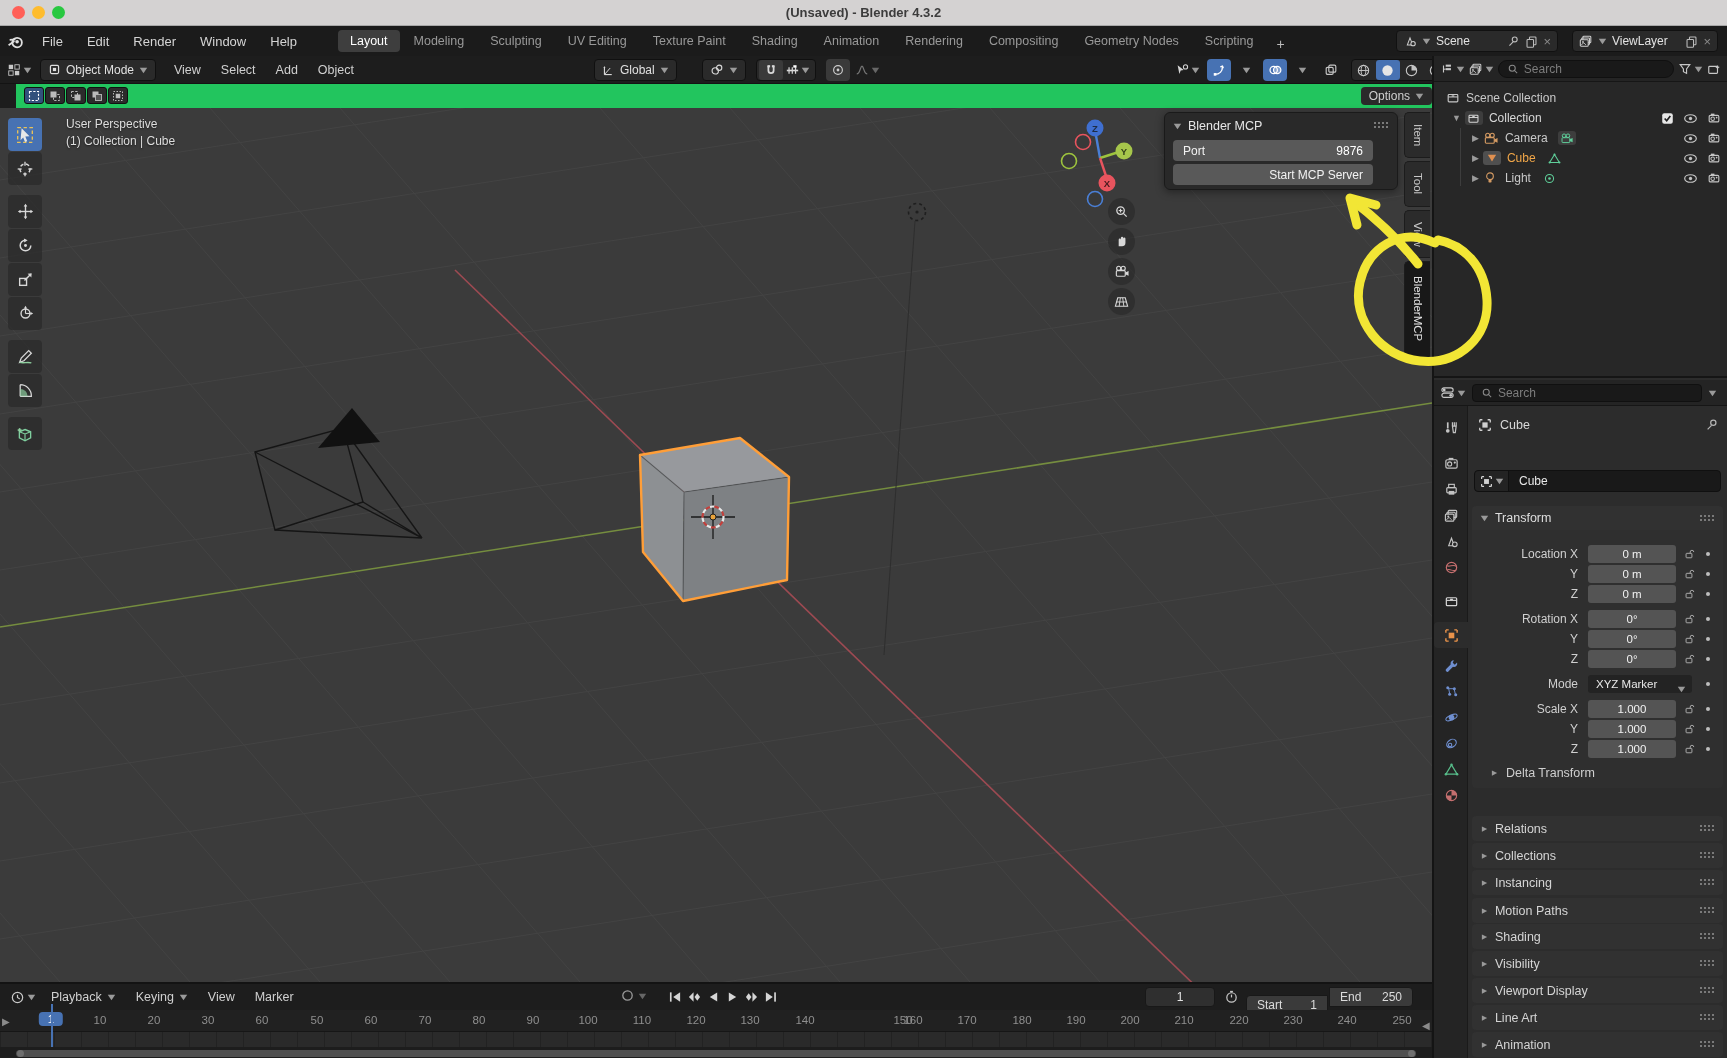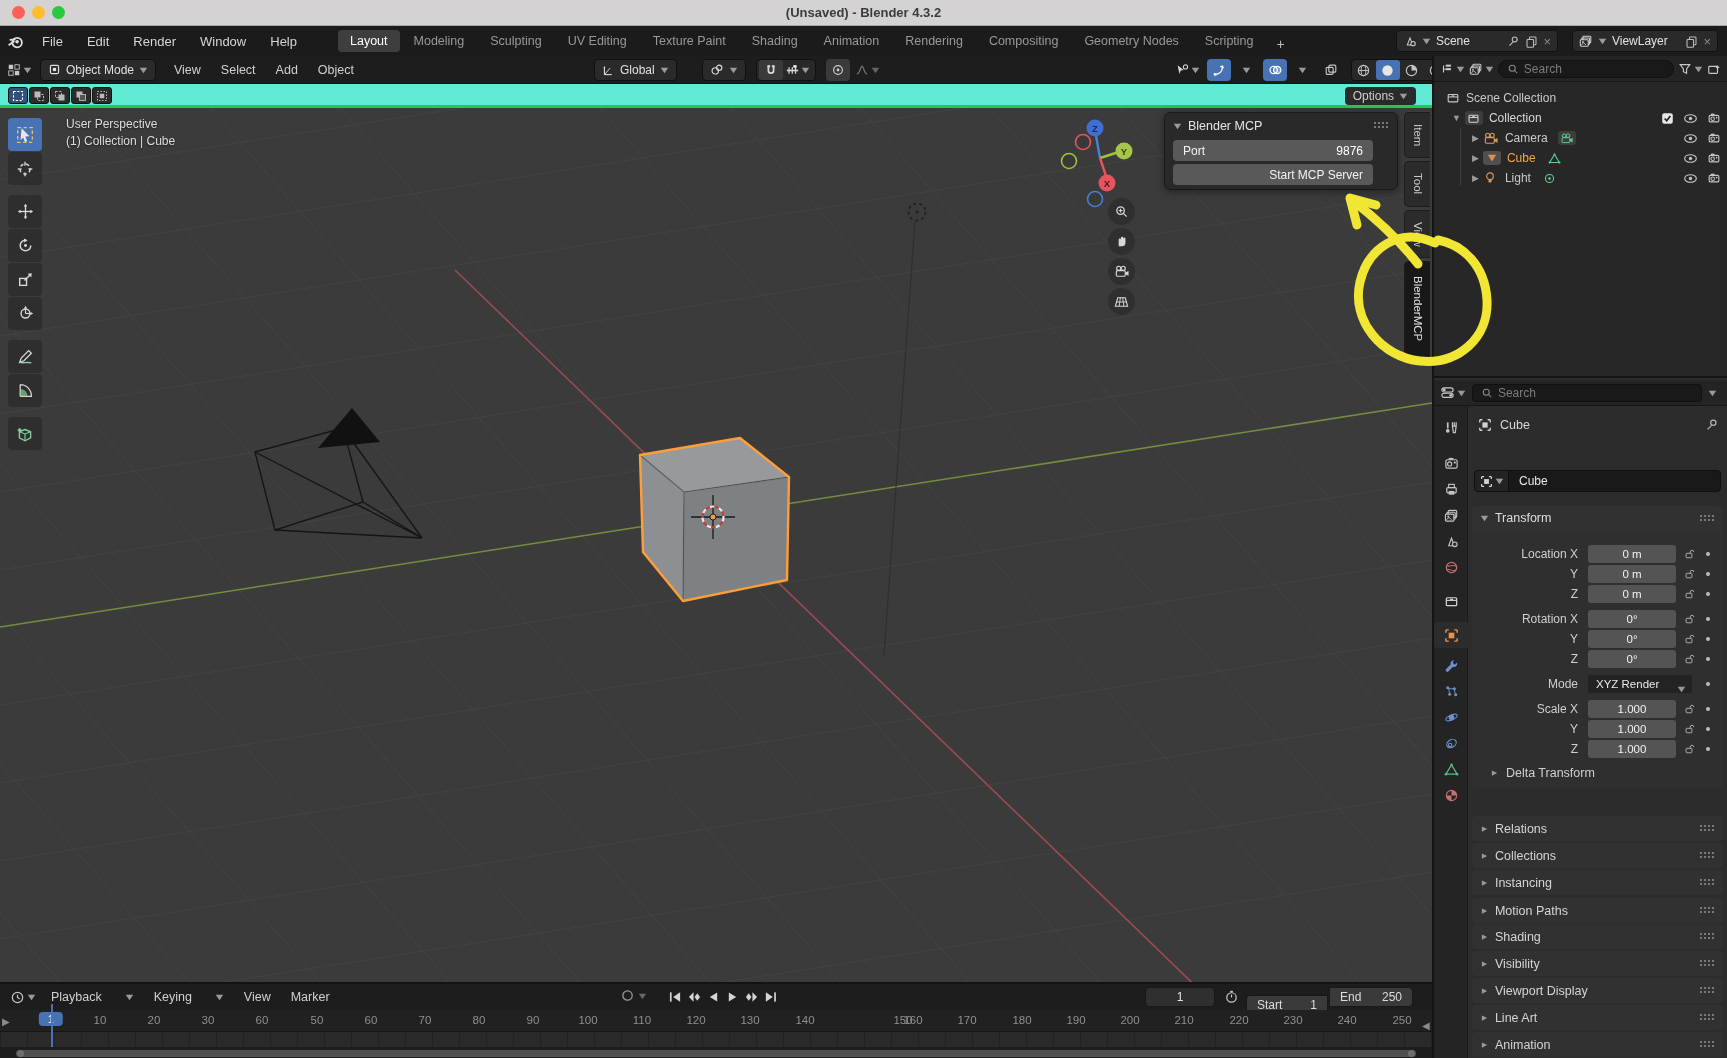--- a/index.html
+++ b/index.html
@@ -34,21 +34,21 @@
   #vp-header{left:0;top:56px;width:1432px;height:28px;background:#1d1d1d;border-bottom:1px solid #131313;display:flex;align-items:center}
   .hdr-pill{height:22px;background:#2a2a2a;border:1px solid #101010;border-radius:4px;display:flex;align-items:center;padding:0 7px;gap:5px;color:#e0e0e0}
   .hdr-menu{padding:0 10px;color:#d0d0d0;font-size:12.5px}
   .chev{font-size:9px;color:#9a9a9a;transform:scaleX(1.4)}
   .tglbtn{height:22px;min-width:24px;border-radius:4px;display:flex;align-items:center;justify-content:center;gap:2px;padding:0 3px}
   .tglbtn.on{background:#4772b3}
   .seg{display:flex;background:#282828;border:1px solid #101010;border-radius:4px;height:22px;align-items:center}
   .seg .tglbtn{border-radius:3px;height:20px}
 
   
-  #tool-settings{left:0;top:84px;width:1432px;height:24px;background:#5eead4;border-bottom:3px solid #22c55e}
+  #tool-settings{left:16px;top:84px;width:1432px;height:24px;background:#22c55e;border-bottom:6px solid #22c55e}
   .mini-btn{width:20px;height:17px;background:#2b2b2b;border:1px solid #111;border-radius:3px;margin-right:1px;display:inline-flex;align-items:center;justify-content:center}
   .mini-btn.on{background:#31517c}
   #options-btn{position:absolute;right:16px;top:3px;height:18px;border-radius:4px;background:#2a2a2a;
     display:flex;align-items:center;padding:0 8px;gap:5px;color:#cfcfcf}
 
   
   #viewport{left:0;top:108px;width:1432px;height:874px;background:#3b3b3b;overflow:hidden}
   #vp-overlay-text{left:66px;top:8px;color:#dedede;text-shadow:0 1px 2px rgba(0,0,0,.55);line-height:17px;font-size:12px}
   .toolcol{left:8px;top:10px;display:flex;flex-direction:column;gap:1px}
   .toolbtn{width:34px;height:33px;background:#2c2c2ccc;border-radius:4px;display:flex;align-items:center;justify-content:center}
@@ -98,21 +98,21 @@
     text-align:center;line-height:18px;color:#f2f2f2;font-size:11.5px}
   .tr-val.dropdown{width:104px;background:#232323;text-align:left;padding-left:8px;color:#e8e8e8}
   .tr-val.dropdown .chev{position:absolute;right:6px;top:5px}
   .lock{position:absolute;left:216px;top:4px;width:11px;height:12px}
   .dot{position:absolute;left:238px;top:8px;width:4px;height:4px;border-radius:50%;background:#bdbdbd}
   .name-pill{position:absolute;left:6px;top:64px;width:247px;height:22px;background:#191919;border:1px solid #101010;border-radius:4px;display:flex;align-items:center;color:#e8e8e8}
 
   
   #timeline{left:0;top:982px;width:1432px;height:76px;background:#1d1d1d;border-top:2px solid #131313}
   #tl-header{height:26px;display:flex;align-items:center;padding-left:6px;gap:2px}
-  .tl-menu{padding:0 9px;color:#d0d0d0;font-size:12.5px;display:flex;align-items:center;gap:23px}
+  .tl-menu{padding:0 9px;color:#d0d0d0;font-size:12.5px;display:flex;align-items:center;gap:5px}
   .play-btn{width:19px;height:18px;display:flex;align-items:center;justify-content:center;color:#d5d5d5;font-size:11px}
   .frange{height:20px;background:#3a3a3a;border:1px solid #181818;border-radius:4px;display:flex;align-items:center;padding:0 10px;gap:8px;color:#dcdcdc}
   #ruler{position:absolute;left:0;top:26px;width:1432px;height:22px;background:#212121;border-bottom:1px solid #161616}
   .ruler-num{position:absolute;top:4px;transform:translateX(-50%);color:#8f8f8f;font-size:11.5px}
   #frame-badge{position:absolute;left:51px;top:2px;transform:translateX(-50%);background:#4772b3;color:#fff;
     border-radius:4px;padding:1px 9px;font-size:11.5px}
   #ticks{position:absolute;left:0;top:48px;width:1432px;height:15px;background:#2a2a2a;
     background-image:repeating-linear-gradient(90deg,#222 0,#222 1px,transparent 1px,transparent 27px)}
   #playhead{position:absolute;left:51px;top:20px;width:2px;height:43px;background:#4772b3}
   #tl-scroll{position:absolute;left:0;top:63px;width:1432px;height:13px;background:#1d1d1d}
@@ -1160,21 +1160,21 @@
         <span class="tr-val">0°</span>
         <span class="lock ico" style="color:#b5b5b5">
             <svg width="11" height="12" viewBox="0 0 16 16">
               <use href="#i-lock-open"></use>
             </svg>
           </span>
           <span class="dot"></span>
       </div>
       <div class="tr-row" style="top:268px">
         <span class="tr-label">Mode</span>
-        <span class="tr-val dropdown"><span>XYZ Render</span><span class="chev">▼</span></span>
+        <span class="tr-val dropdown"><span>XYZ Marker</span><span class="chev">▼</span></span>
         <span class="dot"></span>
       </div>
       <div class="tr-row" style="top:293px">
         <span class="tr-label">Scale X</span>
         <span class="tr-val">1.000</span>
         <span class="lock ico" style="color:#b5b5b5">
             <svg width="11" height="12" viewBox="0 0 16 16">
               <use href="#i-lock-open"></use>
             </svg>
           </span>

